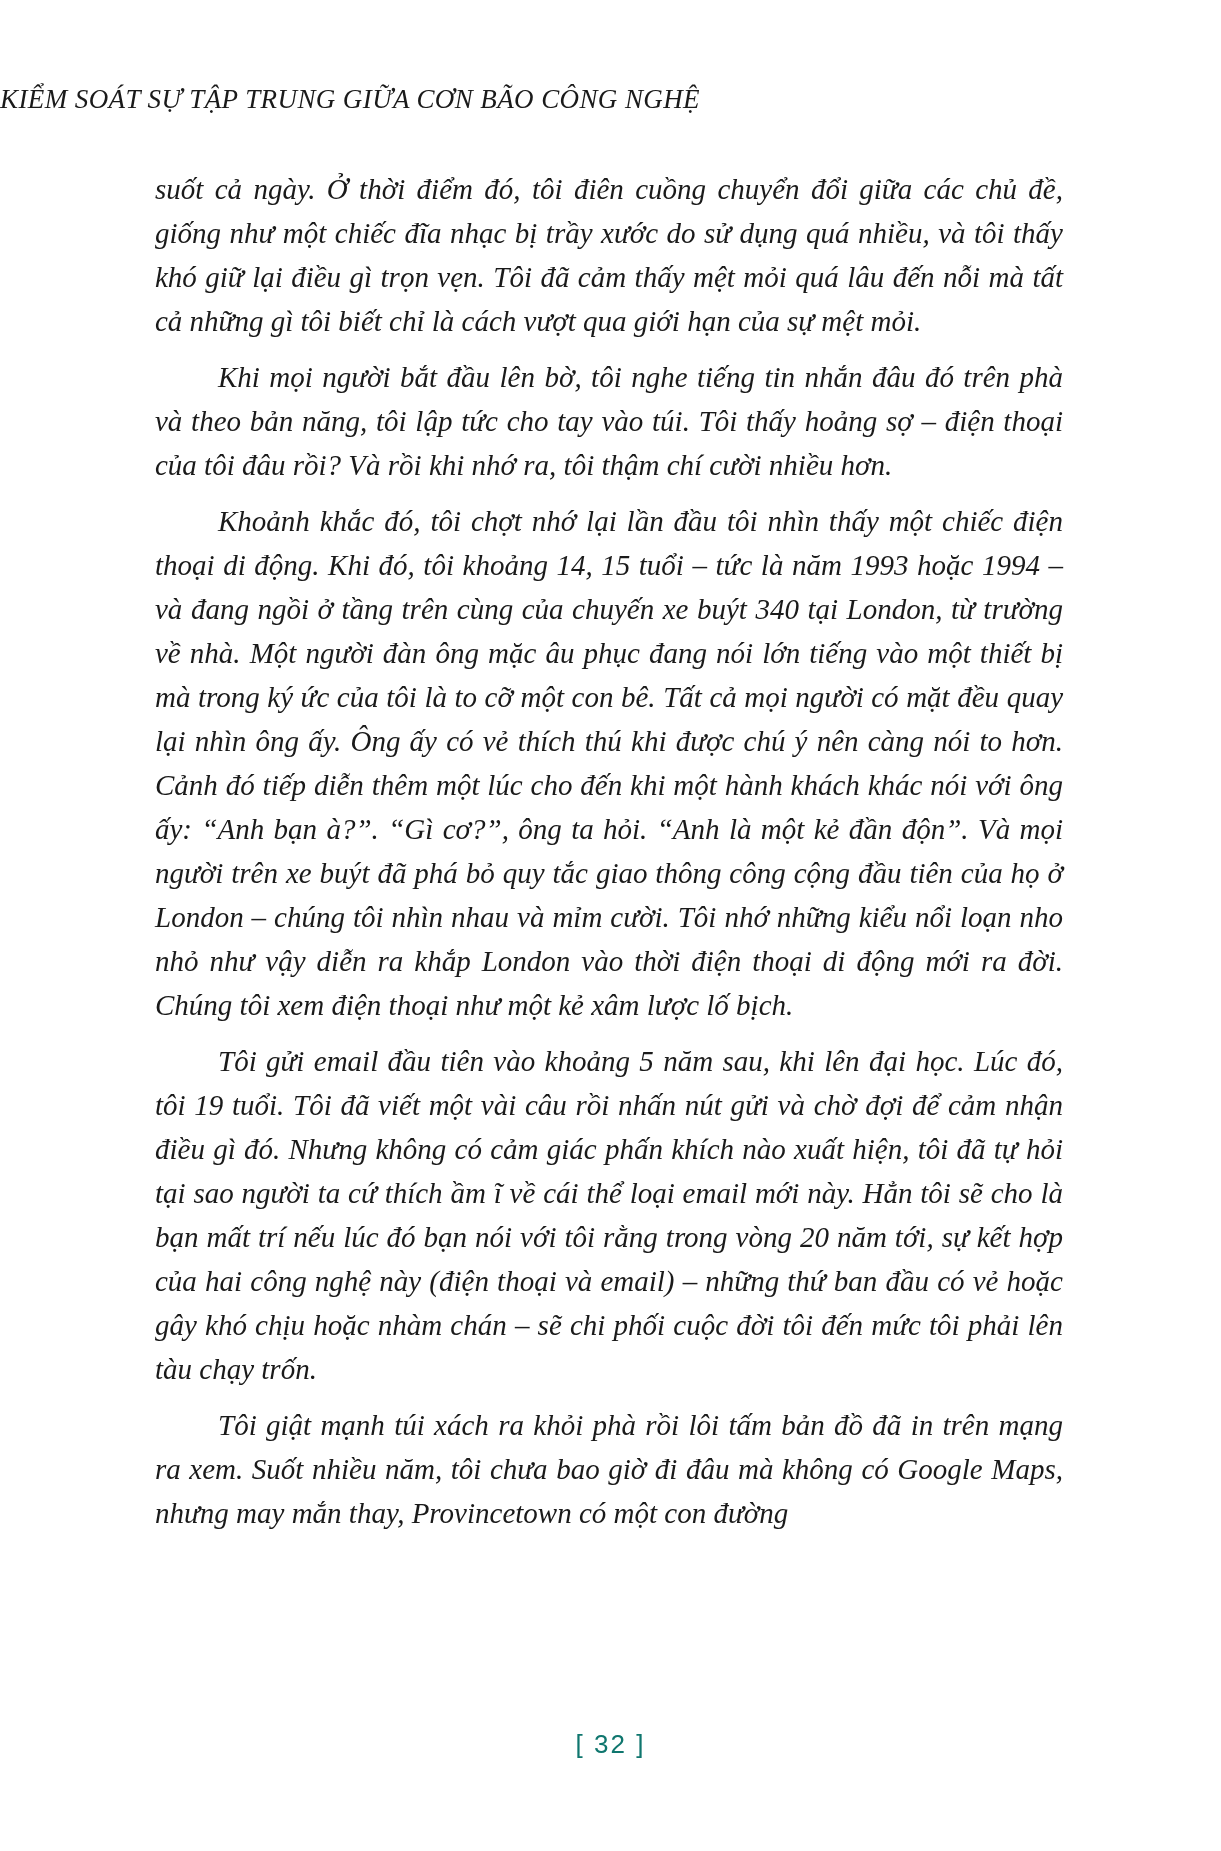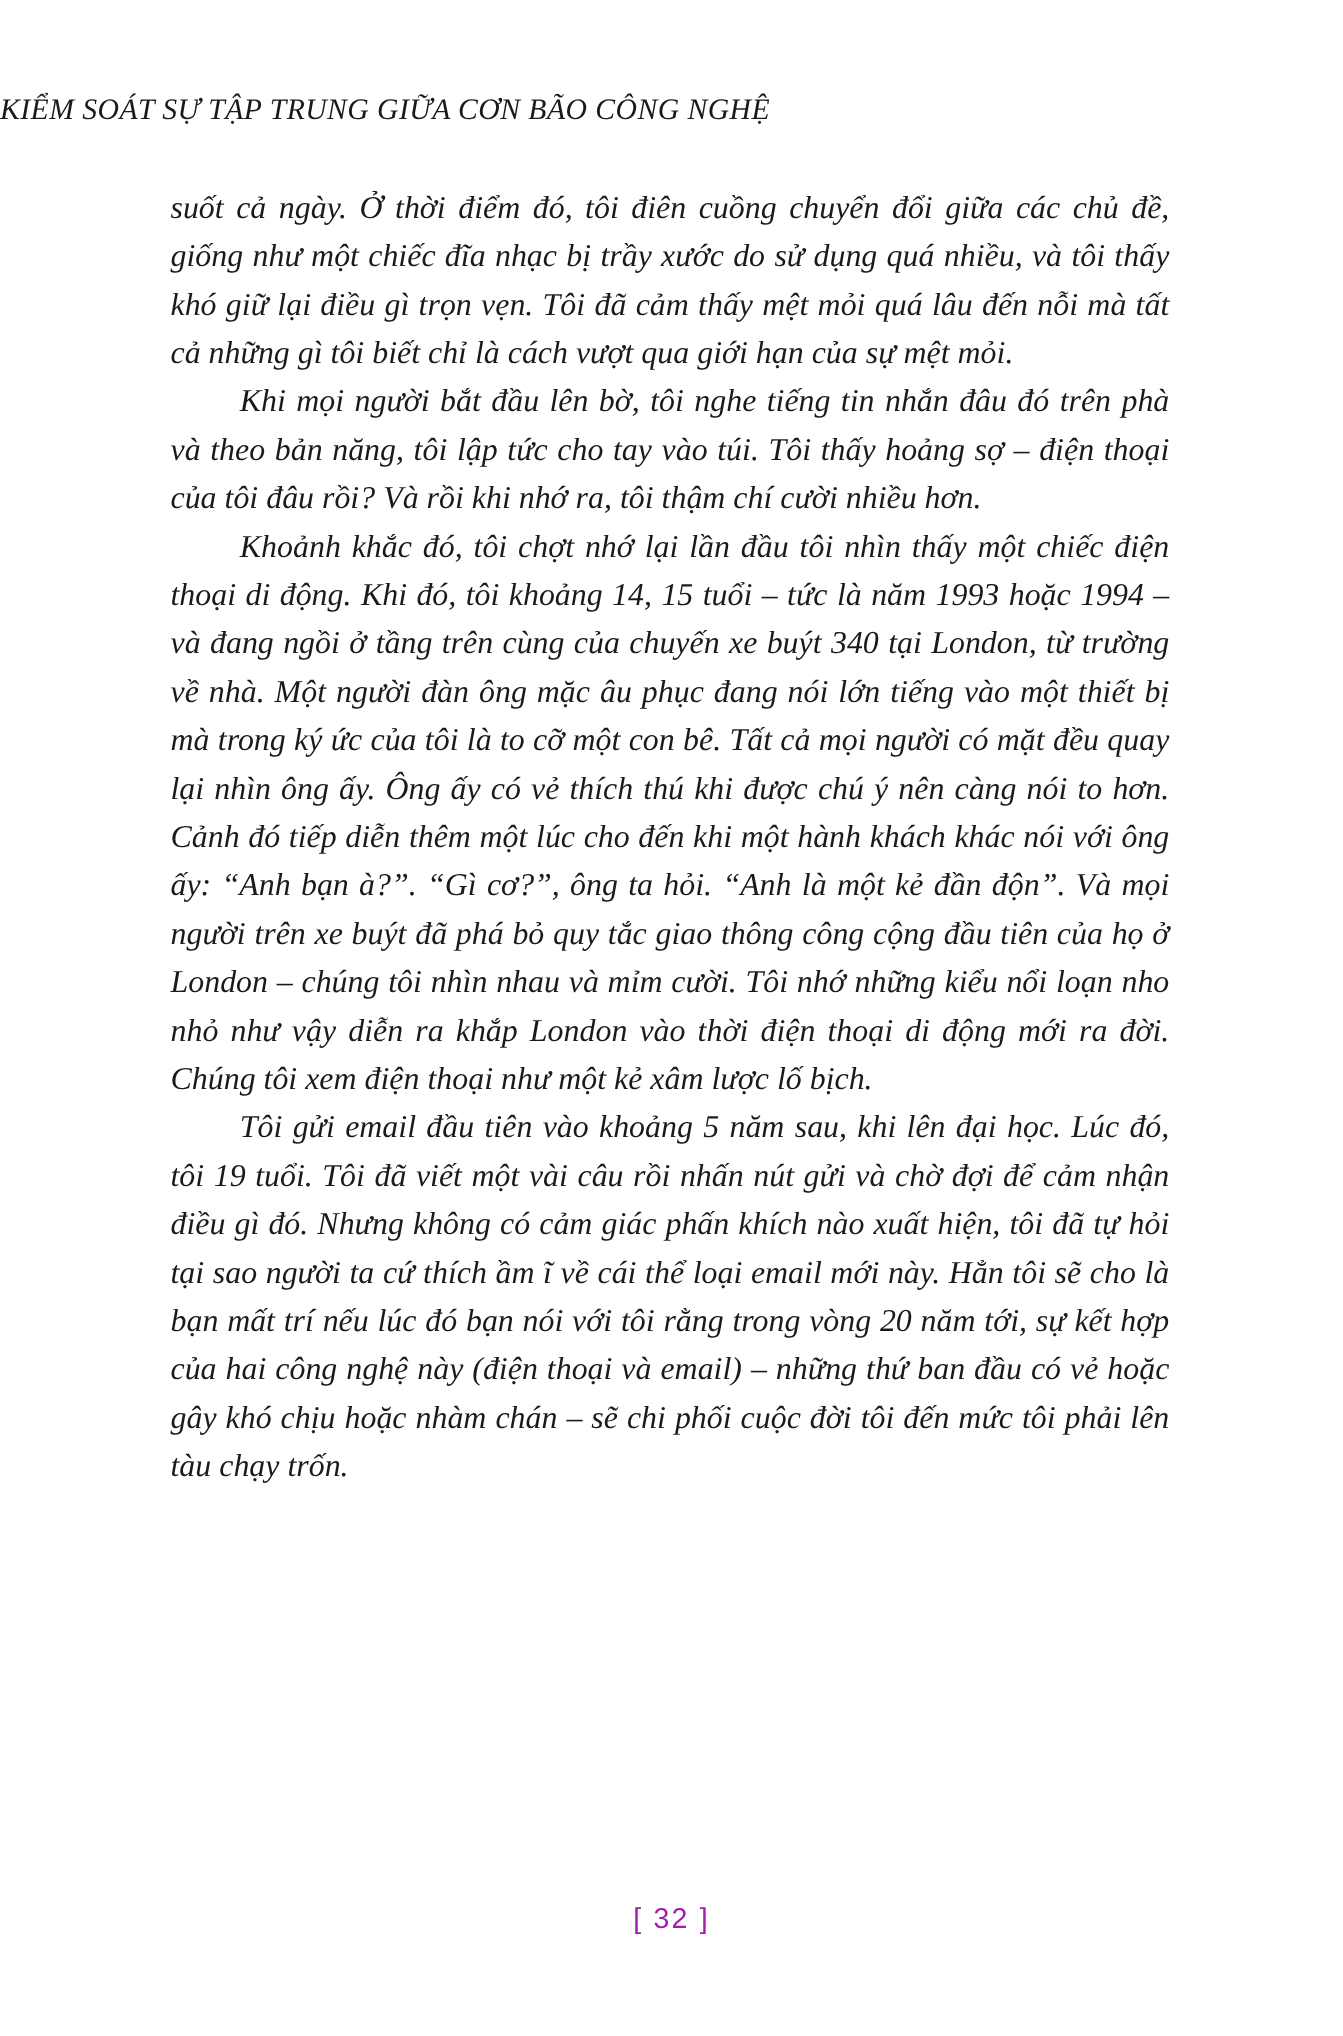--- a/index.html
+++ b/index.html
@@ -39,43 +39,45 @@
   }
   .para {
     margin: 0;
     font-size: 29px;
     line-height: 44px;
     text-align: justify;
     text-justify: inter-word;
     font-style: italic;
   }
   .para + .para {
+    margin-top: 12px;
   }
   .para.indented {
     text-indent: 63px;
   }
   .page-number {
     position: absolute;
     top: 1729px;
     left: 0;
     width: 100%;
     text-align: center;
     font-family: "Liberation Sans", sans-serif;
     font-size: 26px;
     letter-spacing: 2px;
-    color: #a21caf;
+    color: #0f766e;
   }
 </style>
 </head>
 <body>
 
 <div class="page">
   <div class="running-header">KIỂM SOÁT SỰ TẬP TRUNG GIỮA CƠN BÃO CÔNG NGHỆ</div>
 
   <div class="body-text">
       <p class="para">suốt cả ngày. Ở thời điểm đó, tôi điên cuồng chuyển đổi giữa các chủ đề, giống như một chiếc đĩa nhạc bị trầy xước do sử dụng quá nhiều, và tôi thấy khó giữ lại điều gì trọn vẹn. Tôi đã cảm thấy mệt mỏi quá lâu đến nỗi mà tất cả những gì tôi biết chỉ là cách vượt qua giới hạn của sự mệt mỏi.</p>
       <p class="para indented">Khi mọi người bắt đầu lên bờ, tôi nghe tiếng tin nhắn đâu đó trên phà và theo bản năng, tôi lập tức cho tay vào túi. Tôi thấy hoảng sợ – điện thoại của tôi đâu rồi? Và rồi khi nhớ ra, tôi thậm chí cười nhiều hơn.</p>
       <p class="para indented">Khoảnh khắc đó, tôi chợt nhớ lại lần đầu tôi nhìn thấy một chiếc điện thoại di động. Khi đó, tôi khoảng 14, 15 tuổi – tức là năm 1993 hoặc 1994 – và đang ngồi ở tầng trên cùng của chuyến xe buýt 340 tại London, từ trường về nhà. Một người đàn ông mặc âu phục đang nói lớn tiếng vào một thiết bị mà trong ký ức của tôi là to cỡ một con bê. Tất cả mọi người có mặt đều quay lại nhìn ông ấy. Ông ấy có vẻ thích thú khi được chú ý nên càng nói to hơn. Cảnh đó tiếp diễn thêm một lúc cho đến khi một hành khách khác nói với ông ấy: “Anh bạn à?”. “Gì cơ?”, ông ta hỏi. “Anh là một kẻ đần độn”. Và mọi người trên xe buýt đã phá bỏ quy tắc giao thông công cộng đầu tiên của họ ở London – chúng tôi nhìn nhau và mỉm cười. Tôi nhớ những kiểu nổi loạn nho nhỏ như vậy diễn ra khắp London vào thời điện thoại di động mới ra đời. Chúng tôi xem điện thoại như một kẻ xâm lược lố bịch.</p>
       <p class="para indented">Tôi gửi email đầu tiên vào khoảng 5 năm sau, khi lên đại học. Lúc đó, tôi 19 tuổi. Tôi đã viết một vài câu rồi nhấn nút gửi và chờ đợi để cảm nhận điều gì đó. Nhưng không có cảm giác phấn khích nào xuất hiện, tôi đã tự hỏi tại sao người ta cứ thích ầm ĩ về cái thể loại email mới này. Hẳn tôi sẽ cho là bạn mất trí nếu lúc đó bạn nói với tôi rằng trong vòng 20 năm tới, sự kết hợp của hai công nghệ này (điện thoại và email) – những thứ ban đầu có vẻ hoặc gây khó chịu hoặc nhàm chán – sẽ chi phối cuộc đời tôi đến mức tôi phải lên tàu chạy trốn.</p>
+      <p class="para indented">Tôi giật mạnh túi xách ra khỏi phà rồi lôi tấm bản đồ đã in trên mạng ra xem. Suốt nhiều năm, tôi chưa bao giờ đi đâu mà không có Google Maps, nhưng may mắn thay, Provincetown có một con đường</p>
     </div>
 
   <div class="page-number">[ 32 ]</div>
 </div>
 
 </body></html>

